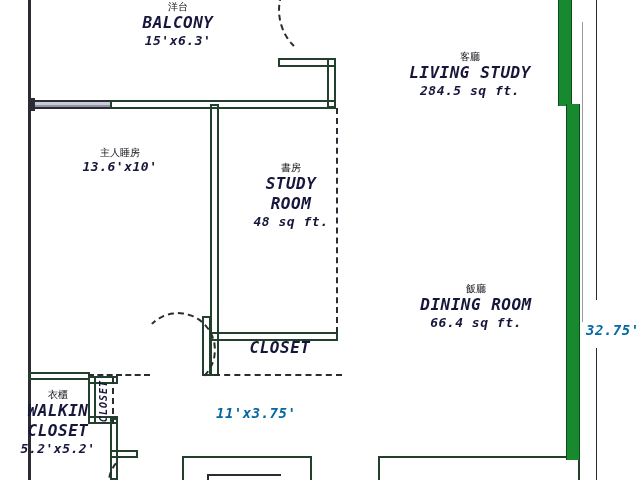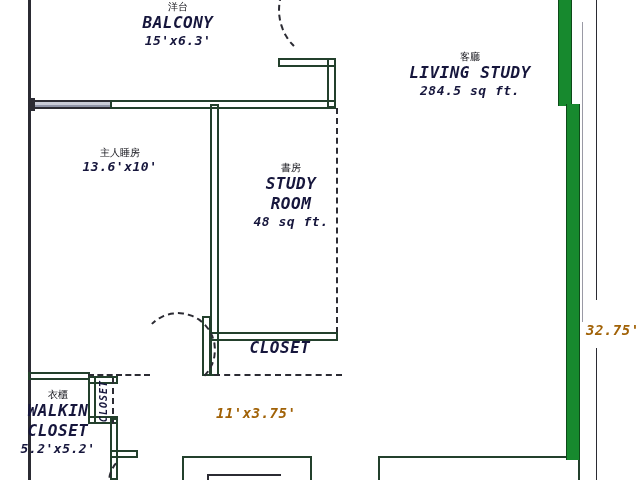--- a/index.html
+++ b/index.html
@@ -106,21 +106,21 @@
     font-weight: bold;
     font-style: italic;
     font-size: 10px;
     writing-mode: vertical-rl;
     transform: rotate(180deg);
     white-space: nowrap;
     letter-spacing: 1px;
   }
   .dim-label {
     position: absolute;
-    color: #a16207;
+    color: #0369a1;
     font-family: "DejaVu Sans Mono", monospace;
     font-weight: bold;
     font-style: italic;
     font-size: 14px;
     white-space: nowrap;
     letter-spacing: 0.5px;
   }
 </style>
 </head>
 <body>
@@ -202,20 +202,25 @@
     <span class="en">ROOM</span>
     <span class="dim">48 sq ft.</span>
   </div>
 
   <div class="label" style="left:382px; top:52px; width:176px;">
     <span class="cjk">客廳</span>
     <span class="en">LIVING STUDY</span>
     <span class="dim">284.5 sq ft.</span>
   </div>
 
+  <div class="label" style="left:388px; top:284px; width:176px;">
+    <span class="cjk">飯廳</span>
+    <span class="en">DINING ROOM</span>
+    <span class="dim">66.4 sq ft.</span>
+  </div>
 
   <div class="label" style="left:222px; top:338px; width:116px;">
     <span class="en">CLOSET</span>
   </div>
 
   <div class="label" style="left:8px; top:390px; width:100px;">
     <span class="cjk">衣櫃</span>
     <span class="en">WALKIN</span>
     <span class="en">CLOSET</span>
     <span class="dim">5.2'x5.2'</span>

